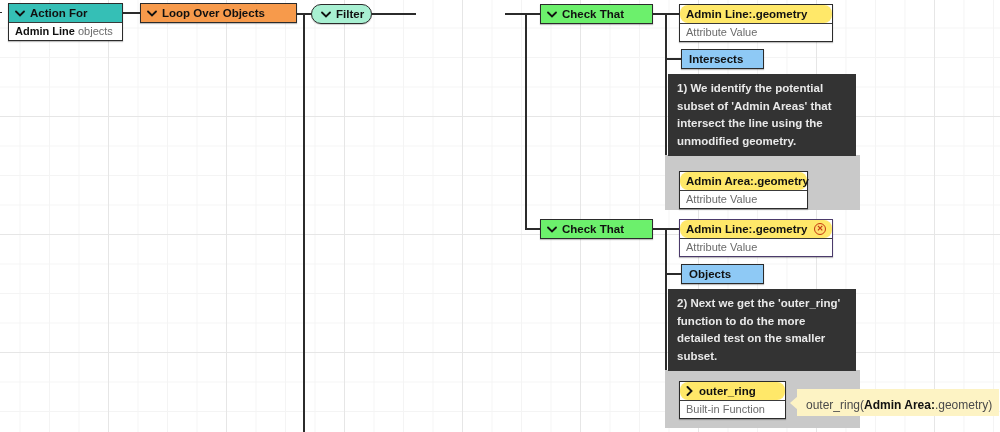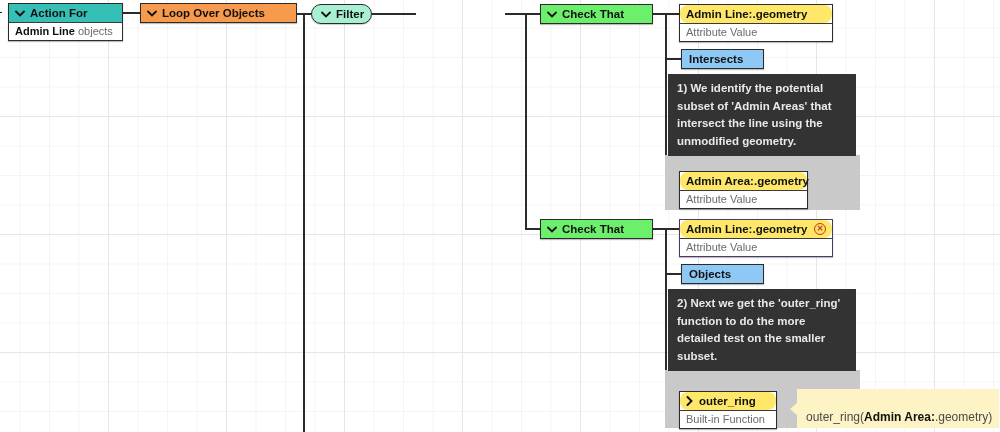--- a/index.html
+++ b/index.html
@@ -116,21 +116,21 @@
     flex:0 0 auto;
   }
   .errdot span{font-size:8px;line-height:1;color:#c43b10;font-weight:bold;}
   .hdr-flex{display:flex;align-items:center;width:100%;gap:5px;}
 
   
   .expr{
     position:absolute;box-sizing:border-box;
     background:#fdf3c4;
     font-size:12px;color:#4a4a4a;
-    padding:20px 7px 3px 9px;
+    padding:8px 7px 3px 9px;
     white-space:nowrap;z-index:6;
     line-height:16px;
   }
   .expr b{color:#111;font-weight:bold;}
   .expr:before{
     content:"";position:absolute;left:-7px;top:50%;transform:translateY(-50%);
     border-top:7px solid transparent;border-bottom:7px solid transparent;
     border-right:8px solid #fdf3c4;
   }
 </style>
@@ -259,21 +259,21 @@
   </div>
 
   <div class="chip" style="left:681px;top:264px;width:83px;">
     <span>Objects</span>
   </div>
 
   <div class="comment" style="left:668px;top:289px;width:188px;height:82px;">
     <span>2) Next we get the 'outer_ring' function to do the more detailed test on the smaller subset.</span>
   </div>
 
-  <div class="node yellow" style="left:679px;top:381px;width:98px;margin-top:10px;">
+  <div class="node yellow" style="left:679px;top:381px;width:107px;">
     <div class="hdr">
       <span class="chev">
         <svg width="8" height="10" viewBox="0 0 8 10">
             <path d="M1.5 1 L5.5 5 L1.5 9" stroke="#111" stroke-width="1.9" fill="none" stroke-linecap="round"></path>
           </svg>
       </span>
       <span>outer_ring</span>
     </div>
     <div class="body">Built-in Function</div>
   </div>

